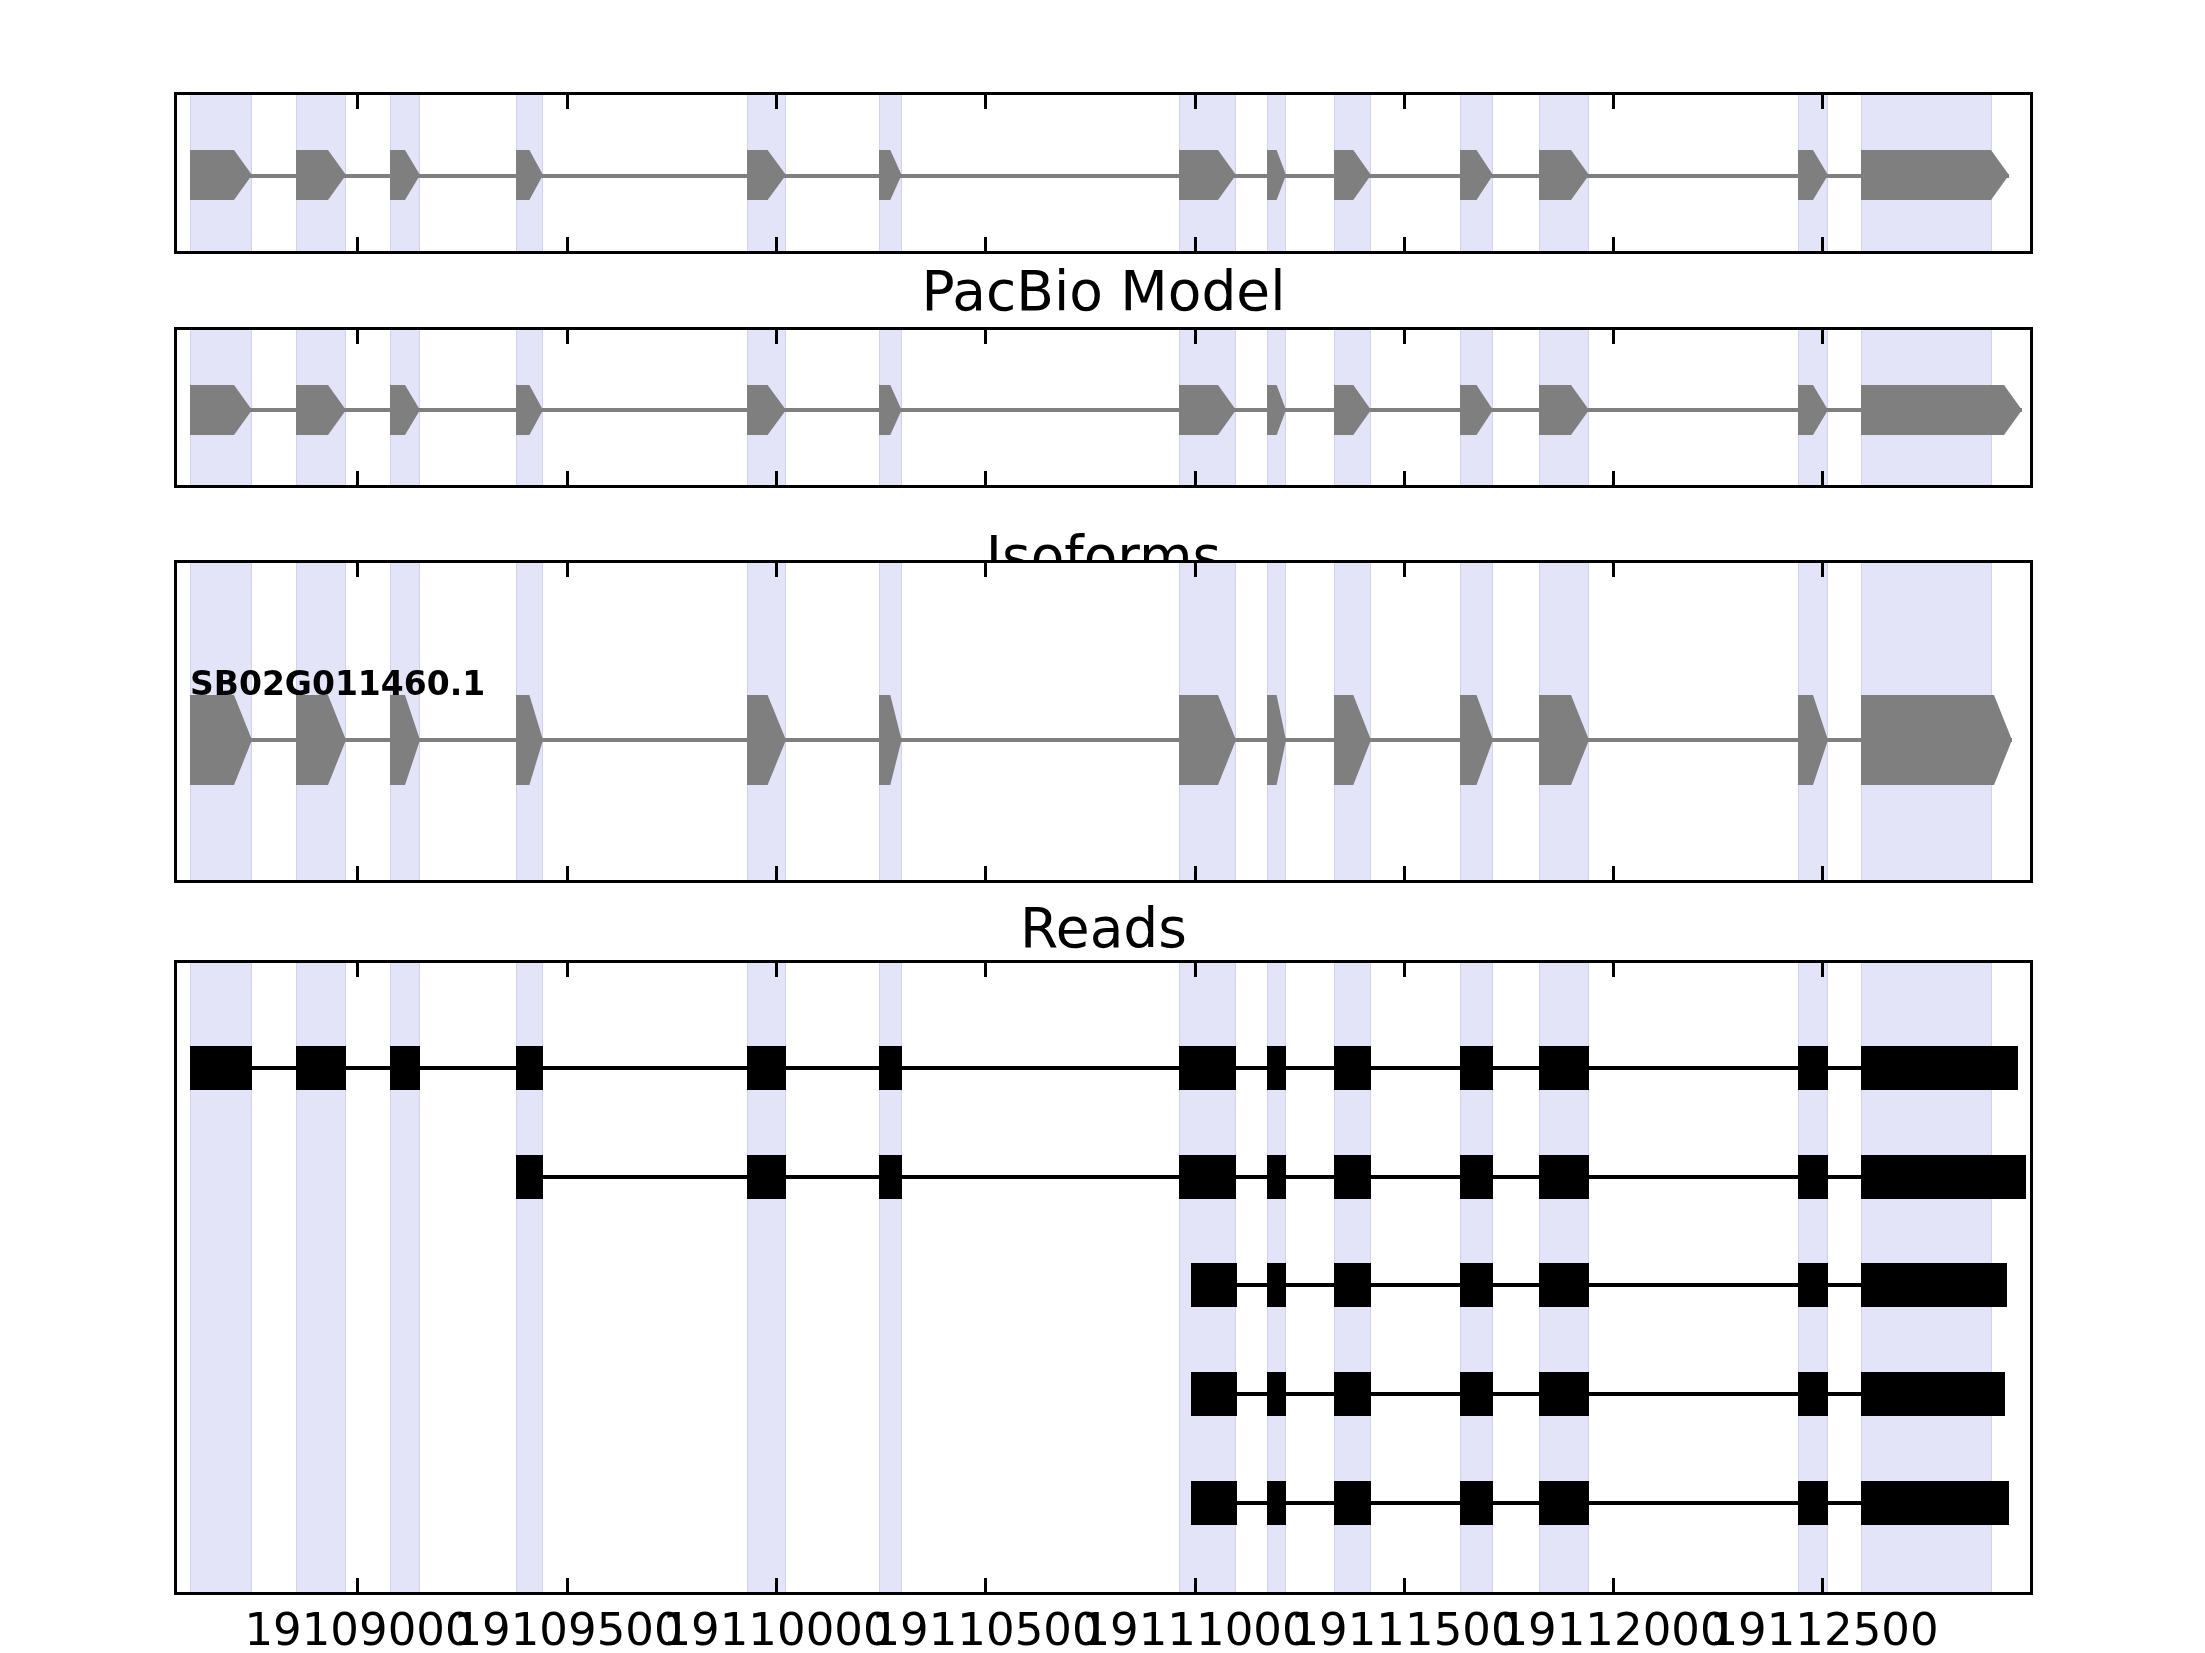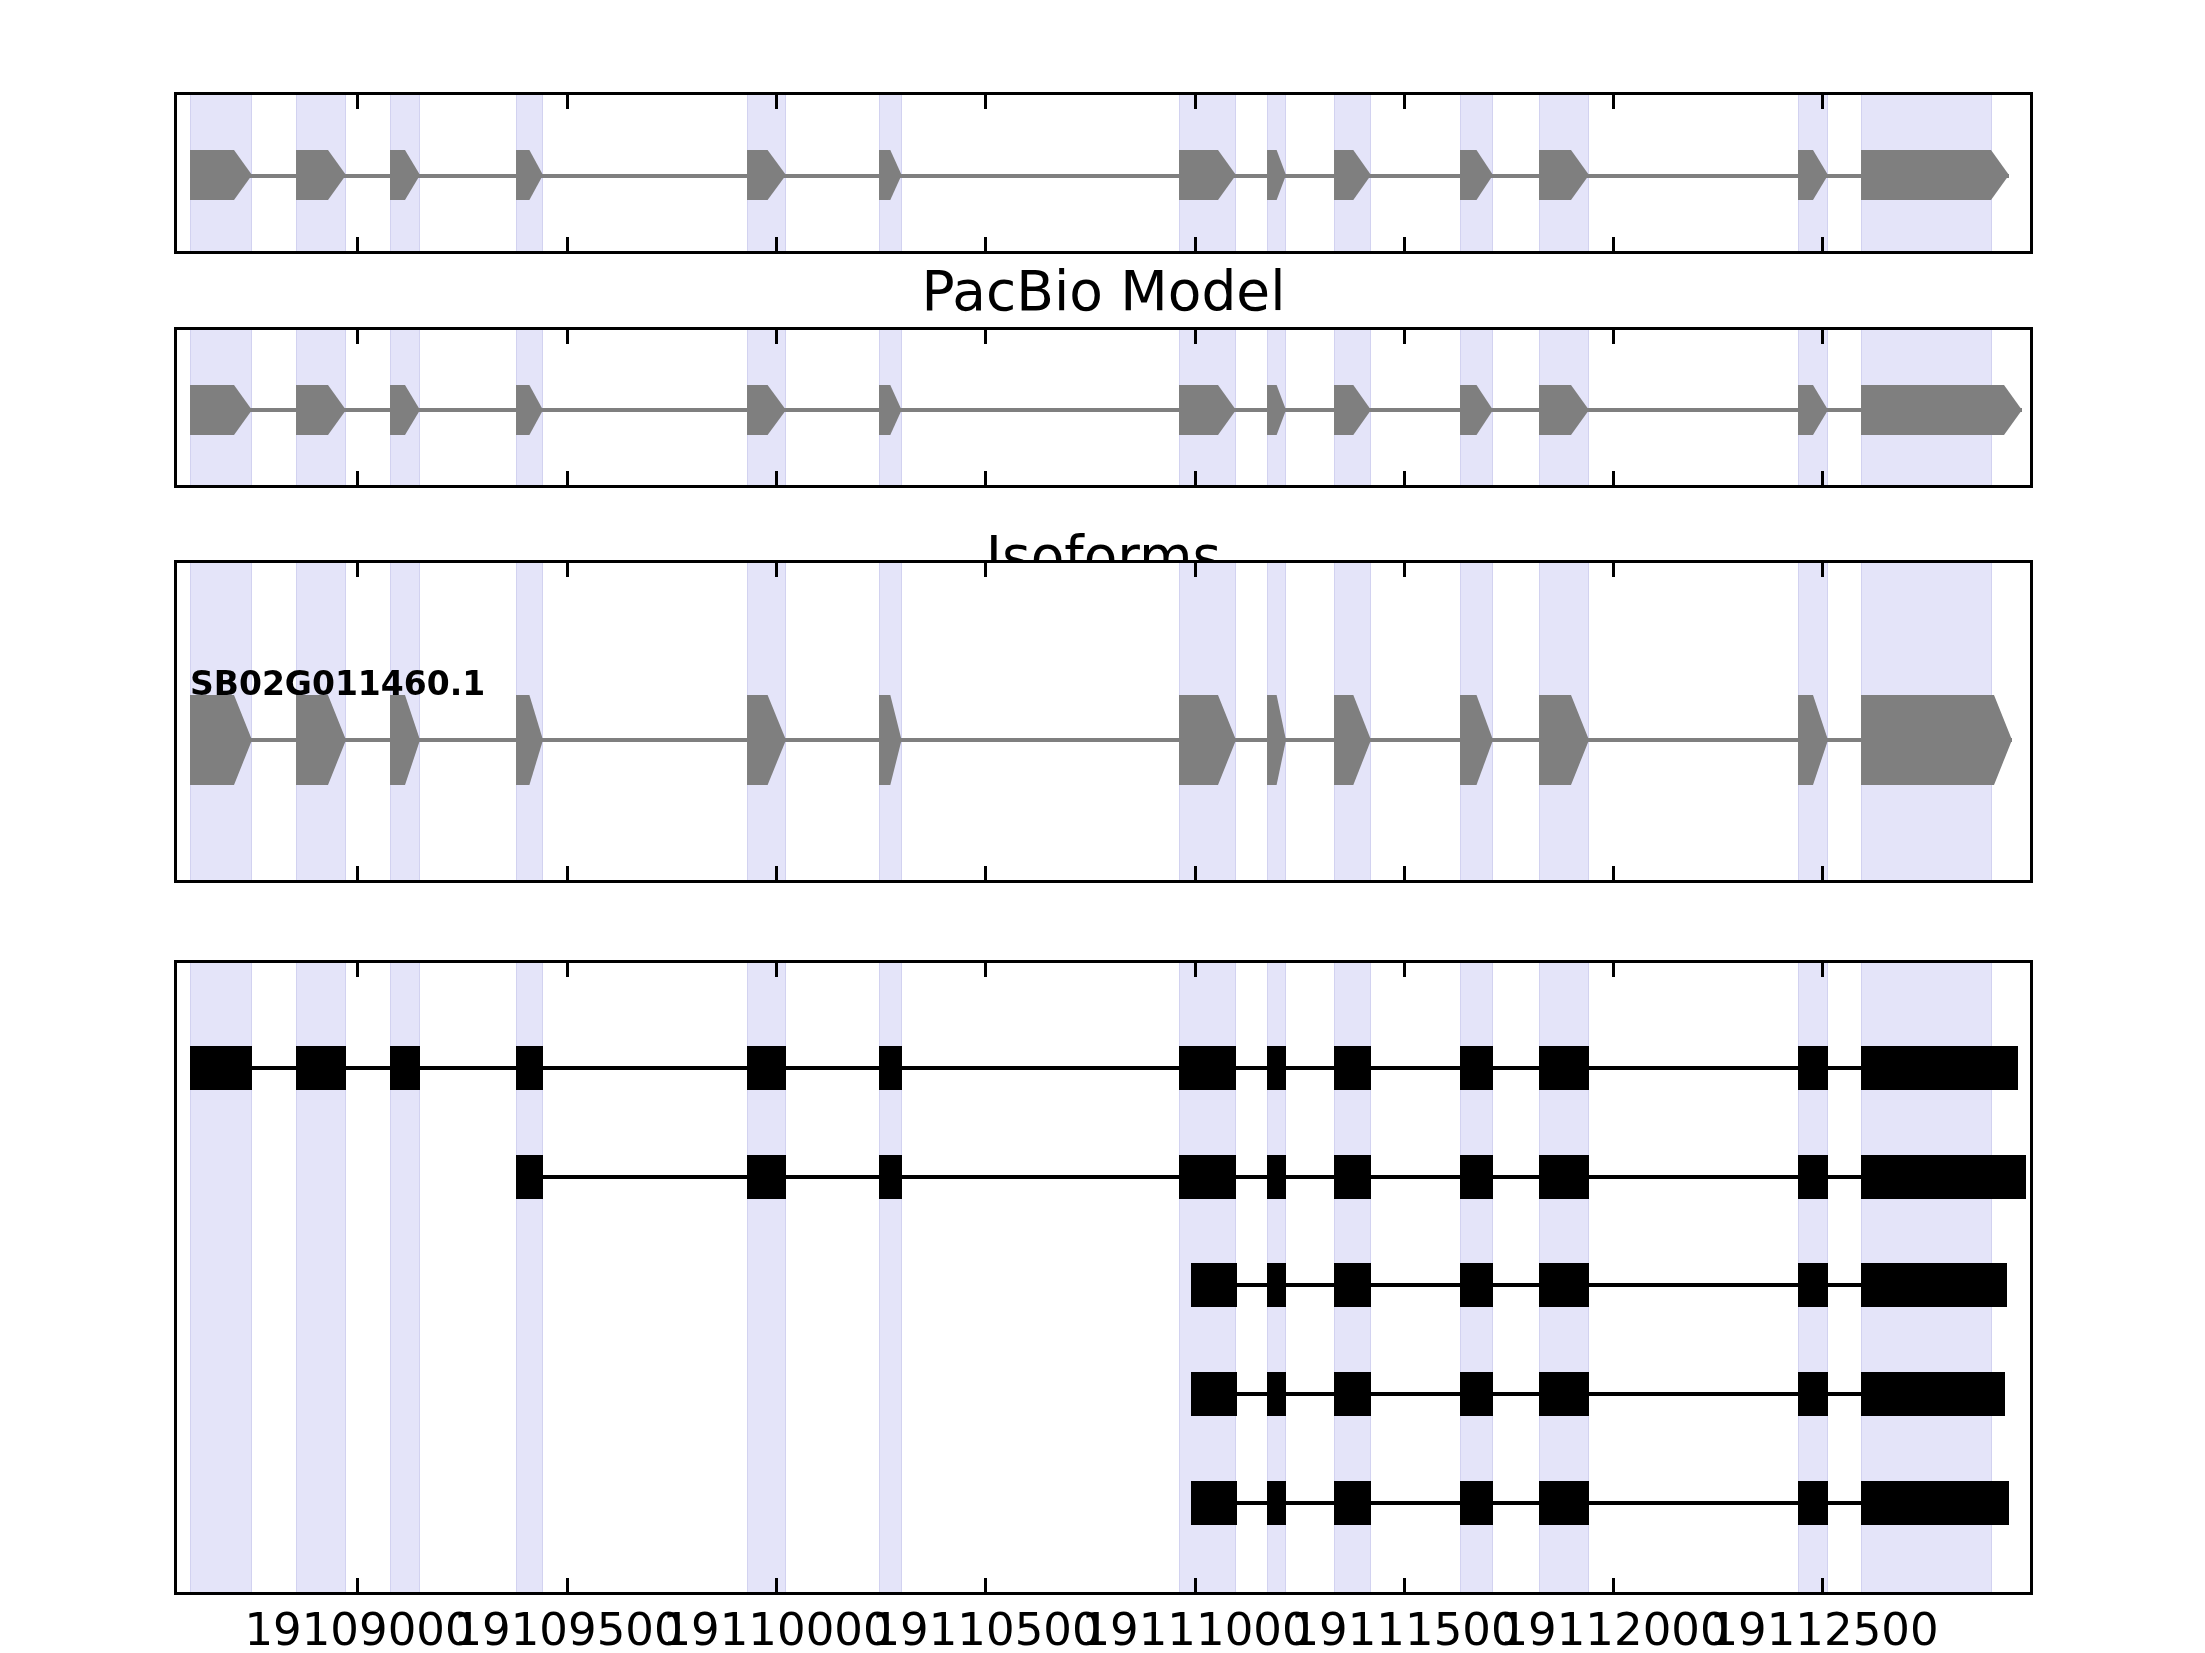--- a/index.html
+++ b/index.html
@@ -14,20 +14,21 @@
   .exon{position:absolute;}
   .iso-label{position:absolute;font-weight:bold;font-size:33px;color:#000;white-space:nowrap;}
   .xlabel{position:absolute;top:1603px;font-size:45px;color:#000;transform:translateX(-50%);white-space:nowrap;}
 </style>
 </head>
 <body>
 
 <div id="figure">
   <div class="title" id="title-1" style="left: 174px; width: 1859px; top: 263px;">PacBio Model</div>
   <div class="title" id="title-2" style="left: 174px; width: 1859px; top: 500px; margin-top: 28px;">Isoforms</div>
+  <div class="title" id="title-3" style="left: 174px; width: 1859px; top: 900px;">Reads</div>
   <div id="panels-root">
       <div class="panel" style="left: 174px; top: 92px; width: 1859px; height: 162px;">
         <div class="band" style="left: 13px; width: 62px; background: rgb(228, 228, 249); border-color: rgb(210, 210, 240);"></div>
         <div class="band" style="left: 119px; width: 50px; background: rgb(228, 228, 249); border-color: rgb(210, 210, 240);"></div>
         <div class="band" style="left: 213px; width: 30px; background: rgb(228, 228, 249); border-color: rgb(210, 210, 240);"></div>
         <div class="band" style="left: 339px; width: 27px; background: rgb(228, 228, 249); border-color: rgb(210, 210, 240);"></div>
         <div class="band" style="left: 570px; width: 39px; background: rgb(228, 228, 249); border-color: rgb(210, 210, 240);"></div>
         <div class="band" style="left: 702px; width: 22.6px; background: rgb(228, 228, 249); border-color: rgb(210, 210, 240);"></div>
         <div class="band" style="left: 1002px; width: 57px; background: rgb(228, 228, 249); border-color: rgb(210, 210, 240);"></div>
         <div class="band" style="left: 1090px; width: 19px; background: rgb(228, 228, 249); border-color: rgb(210, 210, 240);"></div>

